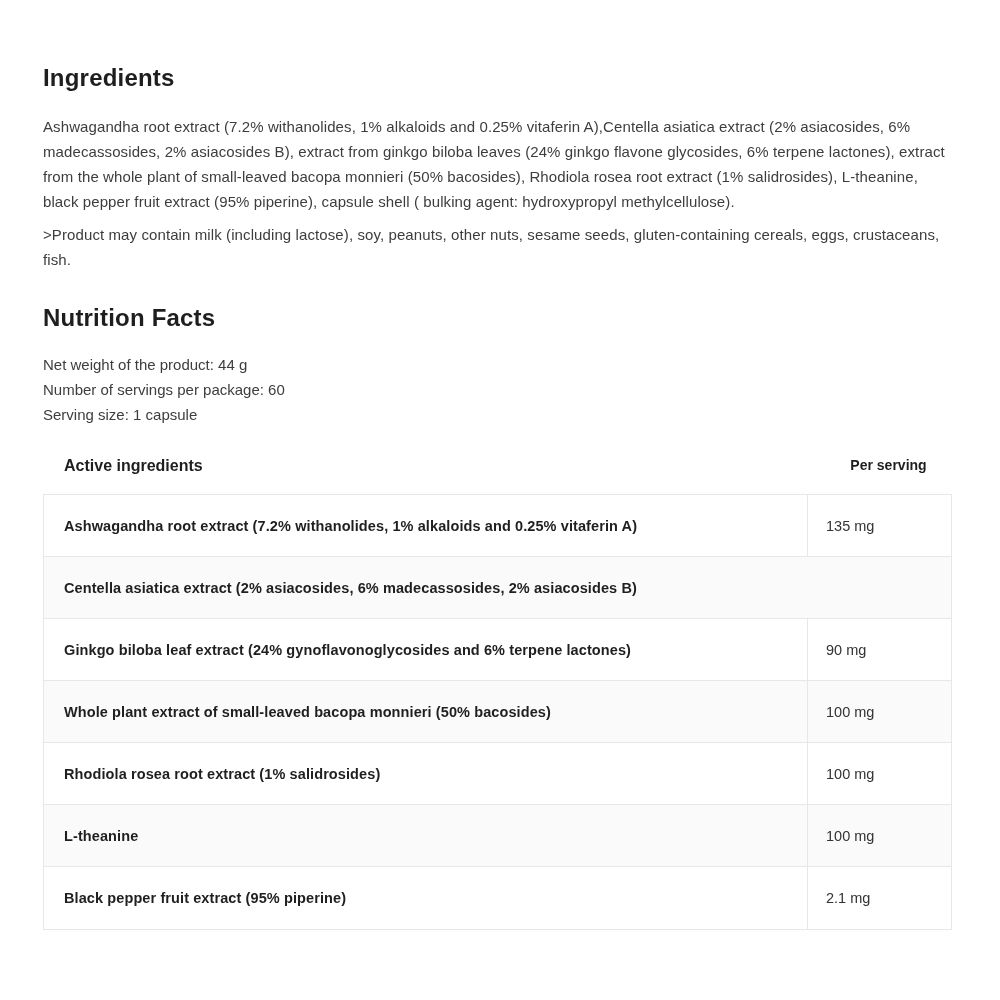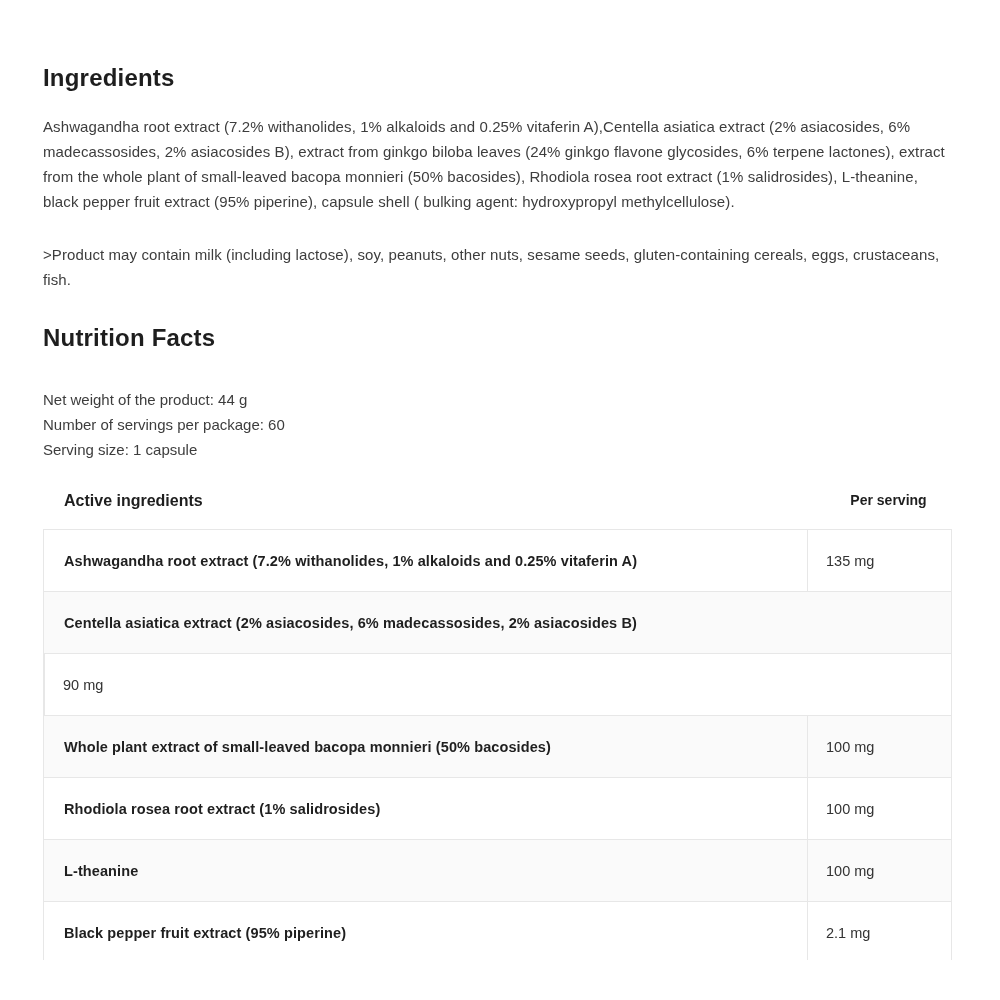--- a/index.html
+++ b/index.html
@@ -22,31 +22,31 @@
     letter-spacing: 0.2px;
   }
   .body-text {
     margin-top: 22px;
     font-size: 15px;
     line-height: 25px;
     color: #3d3d3d;
     letter-spacing: 0.1px;
   }
   .allergen-text {
-    margin-top: 28px;
+    margin-top: 8px;
     font-size: 15px;
     line-height: 25px;
     color: #3d3d3d;
     letter-spacing: 0.1px;
   }
   .nutrition-title {
     margin-top: 32px;
   }
   .nf-details {
-    margin-top: 35px;
+    margin-top: 20px;
   }
   .nf-details div {
     font-size: 15px;
     line-height: 25px;
     color: #3d3d3d;
   }
   
   .nf-header {
     margin-top: 30px;
     display: flex;
@@ -127,20 +127,21 @@
 
   <div class="nf-table">
     <div class="nf-row">
       <div class="cell-name">Ashwagandha root extract (7.2% withanolides, 1% alkaloids and 0.25% vitaferin A)</div>
       <div class="cell-amount">135 mg</div>
     </div>
     <div class="nf-row">
       <div class="cell-name">Centella asiatica extract (2% asiacosides, 6% madecassosides, 2% asiacosides B)</div>
     </div>
     <div class="nf-row">
+      <div class="cell-name">Ginkgo biloba leaf extract (24% gynoflavonoglycosides and 6% terpene lactones)</div>
       <div class="cell-amount">90 mg</div>
     </div>
     <div class="nf-row">
       <div class="cell-name">Whole plant extract of small-leaved bacopa monnieri (50% bacosides)</div>
       <div class="cell-amount">100 mg</div>
     </div>
     <div class="nf-row">
       <div class="cell-name">Rhodiola rosea root extract (1% salidrosides)</div>
       <div class="cell-amount">100 mg</div>
     </div>

